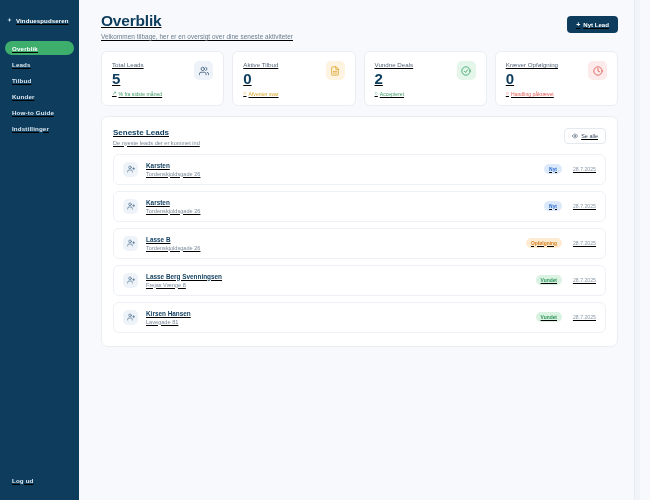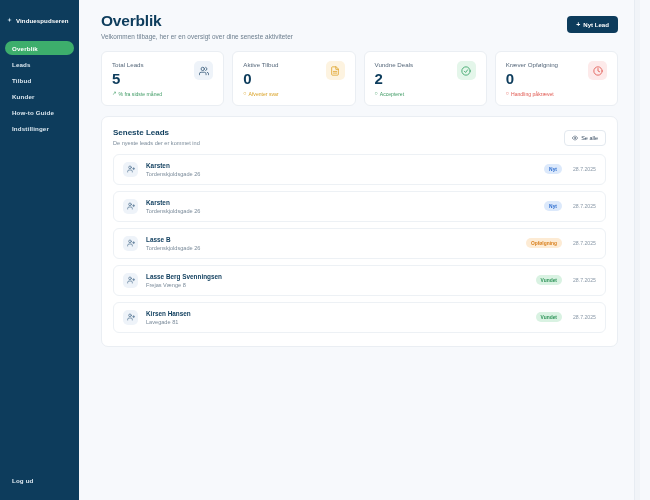--- a/index.html
+++ b/index.html
@@ -2,21 +2,21 @@
 <html><head>
 <meta charset="utf-8">
 <style>
   * { box-sizing: border-box; margin: 0; padding: 0; }
   html, body {
     width: 650px; height: 500px;
     font-family: "Liberation Sans", sans-serif;
     background: #f7f9fc;
     overflow: hidden;
   }
-  .app { display: flex; width: 640px; height: 500px; }
+  .app { display: flex; width: 640px; height: 500px; text-decoration: underline; }
 
   
   .sidebar {
     width: 79px; height: 500px;
     background: #0d3c5c;
     display: flex; flex-direction: column;
     flex-shrink: 0;
     position: relative;
   }
   .brand {
@@ -87,21 +87,21 @@
     display: flex; align-items: center; justify-content: center;
     flex-shrink: 0;
   }
   .stat-icon svg { width: 10px; height: 10px; }
 
   
   .panel {
     background: #ffffff; border: 1px solid #eaeef3; border-radius: 7px;
     margin-top: 10px; padding: 11px 11px 13px 11px;
   }
-  .panel-head { display: flex; justify-content: space-between; align-items: flex-end; gap: 30px; }
+  .panel-head { display: flex; justify-content: space-between; align-items: flex-start; gap: 30px; }
   .panel-title { font-size: 8px; font-weight: 700; color: #0d3c5c; }
   .panel-sub { font-size: 5.6px; color: #7b8b9a; margin-top: 2.5px; }
   .btn-ghost {
     display: inline-flex; align-items: center; gap: 3px;
     background: #fff; border: 1px solid #e3e9ef; border-radius: 4px;
     font-size: 5.5px; color: #34495e; font-weight: 400;
     padding: 4px 7px; cursor: pointer; white-space: nowrap;
   }
   .btn-ghost svg { width: 6px; height: 6px; }
 

